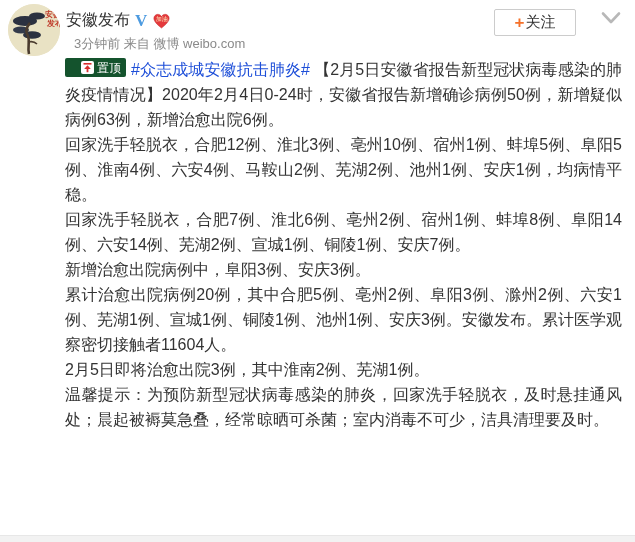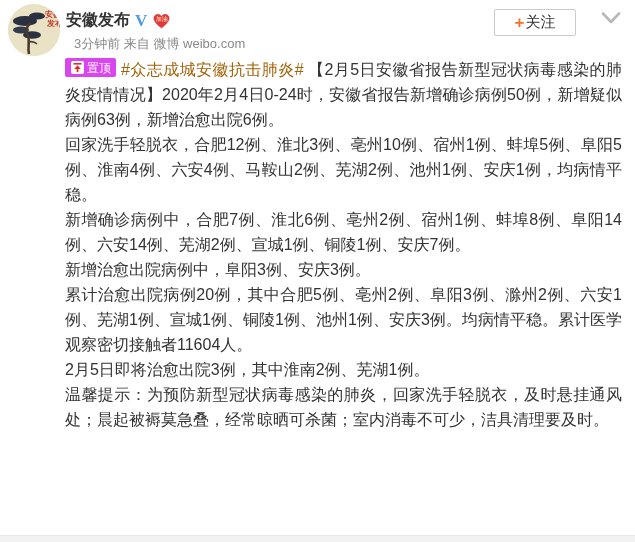--- a/index.html
+++ b/index.html
@@ -14,21 +14,21 @@
   
   .avatar{
     position:absolute;left:8px;top:4px;width:52px;height:52px;
     border-radius:50%;overflow:hidden;cursor:pointer;background:#eae3c6;
   }
   .avatar svg{display:block;}
   .user-line{
     position:absolute;left:66px;top:9px;height:22px;
     display:flex;align-items:center;gap:5px;
   }
-  .username{font-size:16px;font-weight:bold;color:#333;cursor:pointer;white-space:nowrap;}
+  .username{font-size:16px;font-weight:normal;color:#333;cursor:pointer;white-space:nowrap;}
   .v-badge{
     color:#4d9be0;font-weight:900;font-size:17px;line-height:17px;
     font-family:"Liberation Serif","DejaVu Serif",serif;
   }
   .heart-badge{position:relative;width:19px;height:17px;display:inline-block;}
   .heart-badge .heart-label{
     position:absolute;left:0;top:4px;width:19px;text-align:center;
     font-size:6px;color:#ffefc0;line-height:6px;pointer-events:none;
   }
   .meta{
@@ -51,31 +51,31 @@
   
   .content{
     position:absolute;left:65px;top:57px;width:557px;
     font-size:16px;line-height:25px;color:#333;
     text-align:justify;
   }
   .content p{margin:0;padding:0;}
 
   .pin-badge{
     display:inline-flex;align-items:center;gap:3px;
-    background:#d946ef;border-radius:2px;
-    padding:1px 5px 1px 6px;height:17px;
+    background:#14532d;border-radius:2px;
+    padding:1px 5px 1px 16px;height:17px;
     color:#fff;font-size:12px;line-height:12px;
     vertical-align:2px;margin-right:5px;white-space:nowrap;
   }
   .pin-icon{
     width:13px;height:13px;background:#fff;border-radius:2px;
     display:inline-flex;align-items:center;justify-content:center;
   }
   .hashtag{
-    color:#a16207;text-decoration:none;cursor:pointer;margin-right:4px;
+    color:#1d4ed8;text-decoration:none;cursor:pointer;margin-right:4px;
   }
 
   .footer-strip{
     position:absolute;left:0;right:0;bottom:0;height:6px;
     background:#f2f2f2;border-top:1px solid #e7e7e7;
   }
 </style>
 </head>
 <body>
 
@@ -130,21 +130,21 @@
           <svg width="11" height="11" viewBox="0 0 11 11">
             <rect x="1.5" y="1" width="8" height="1.6" fill="#d8302e"></rect>
             <polygon points="5.5,3.2 2.2,7 8.8,7" fill="#d8302e"></polygon>
             <rect x="4.6" y="6.8" width="1.8" height="3.4" fill="#d8302e"></rect>
           </svg>
         </span>
         <span>置顶</span>
       </span><a class="hashtag">#众志成城安徽抗击肺炎#</a><span>【2月5日安徽省报告新型冠状病毒感染的肺炎疫情情况】2020年2月4日0-24时，安徽省报告新增确诊病例50例，新增疑似病例63例，新增治愈出院6例。</span>
     </p>
     <p>回家洗手轻脱衣，合肥12例、淮北3例、亳州10例、宿州1例、蚌埠5例、阜阳5例、淮南4例、六安4例、马鞍山2例、芜湖2例、池州1例、安庆1例，均病情平稳。</p>
-    <p>新增确诊病例中，合肥7例、淮北6例、亳州2例、宿州1例、蚌埠8例、阜阳14例、六安14例、芜湖2例、宣城1例、铜陵1例、安庆7例。</p>
+    <p>回家洗手轻脱衣，合肥7例、淮北6例、亳州2例、宿州1例、蚌埠8例、阜阳14例、六安14例、芜湖2例、宣城1例、铜陵1例、安庆7例。</p>
     <p>新增治愈出院病例中，阜阳3例、安庆3例。</p>
-    <p>累计治愈出院病例20例，其中合肥5例、亳州2例、阜阳3例、滁州2例、六安1例、芜湖1例、宣城1例、铜陵1例、池州1例、安庆3例。均病情平稳。累计医学观察密切接触者11604人。</p>
+    <p>累计治愈出院病例20例，其中合肥5例、亳州2例、阜阳3例、滁州2例、六安1例、芜湖1例、宣城1例、铜陵1例、池州1例、安庆3例。安徽发布。累计医学观察密切接触者11604人。</p>
     <p>2月5日即将治愈出院3例，其中淮南2例、芜湖1例。</p>
     <p>温馨提示：为预防新型冠状病毒感染的肺炎，回家洗手轻脱衣，及时悬挂通风处；晨起被褥莫急叠，经常晾晒可杀菌；室内消毒不可少，洁具清理要及时。</p>
   </div>
 
   <div class="footer-strip"></div>
 </div>
 
 </body></html>

